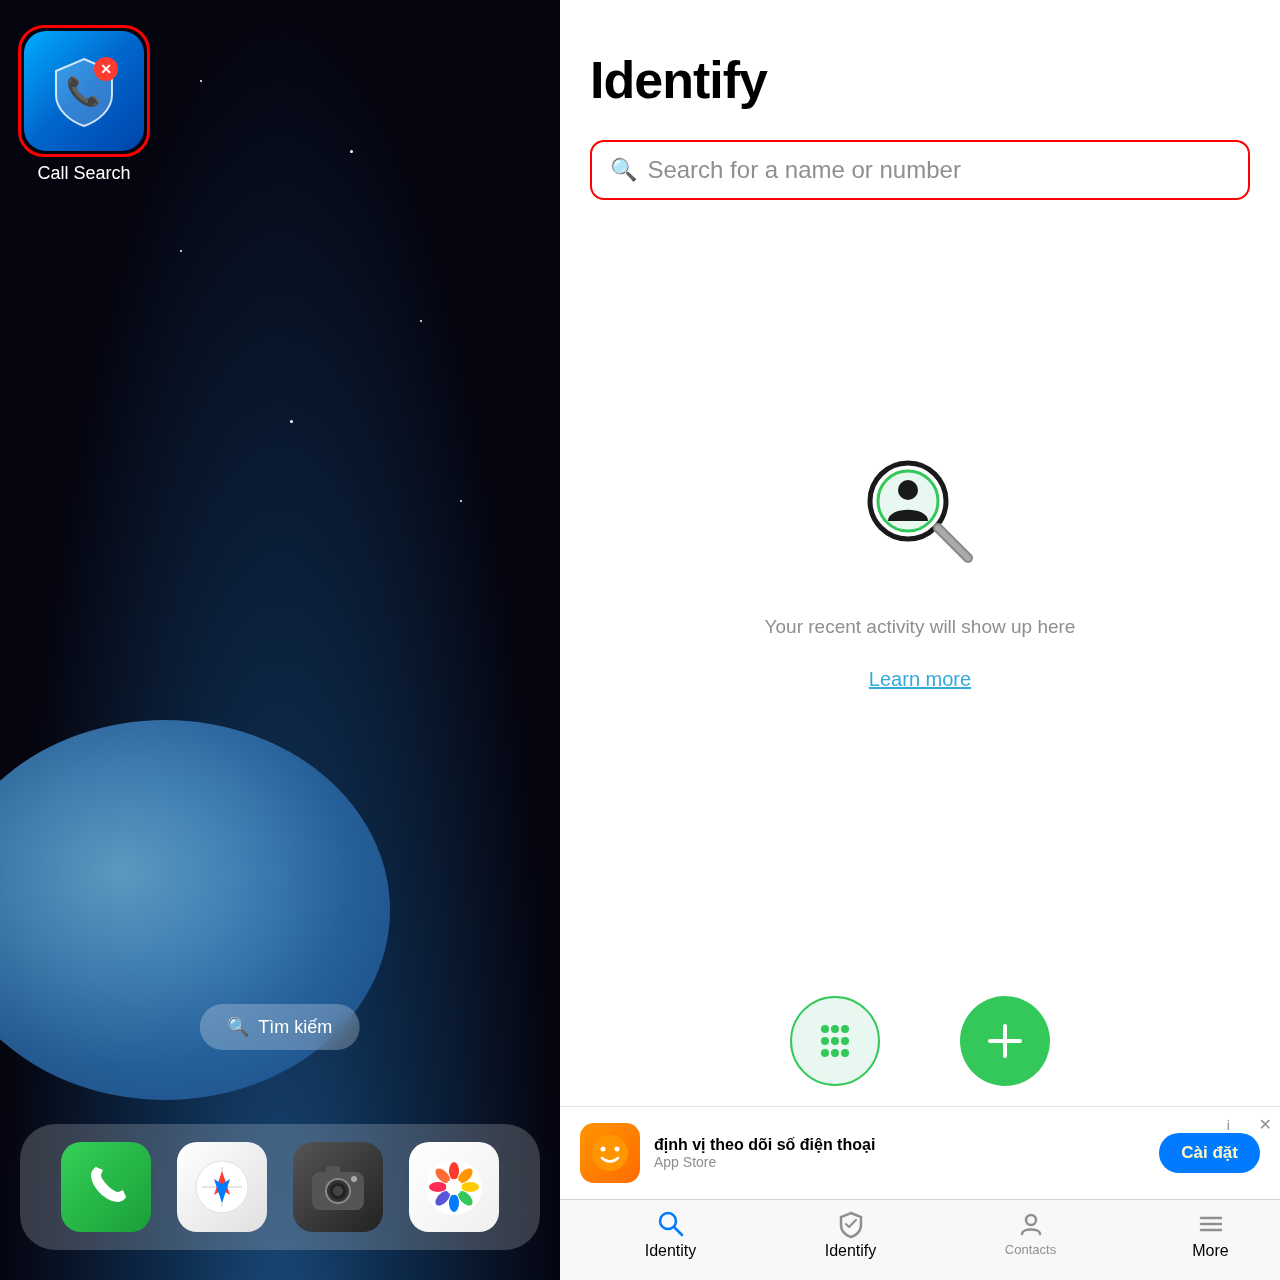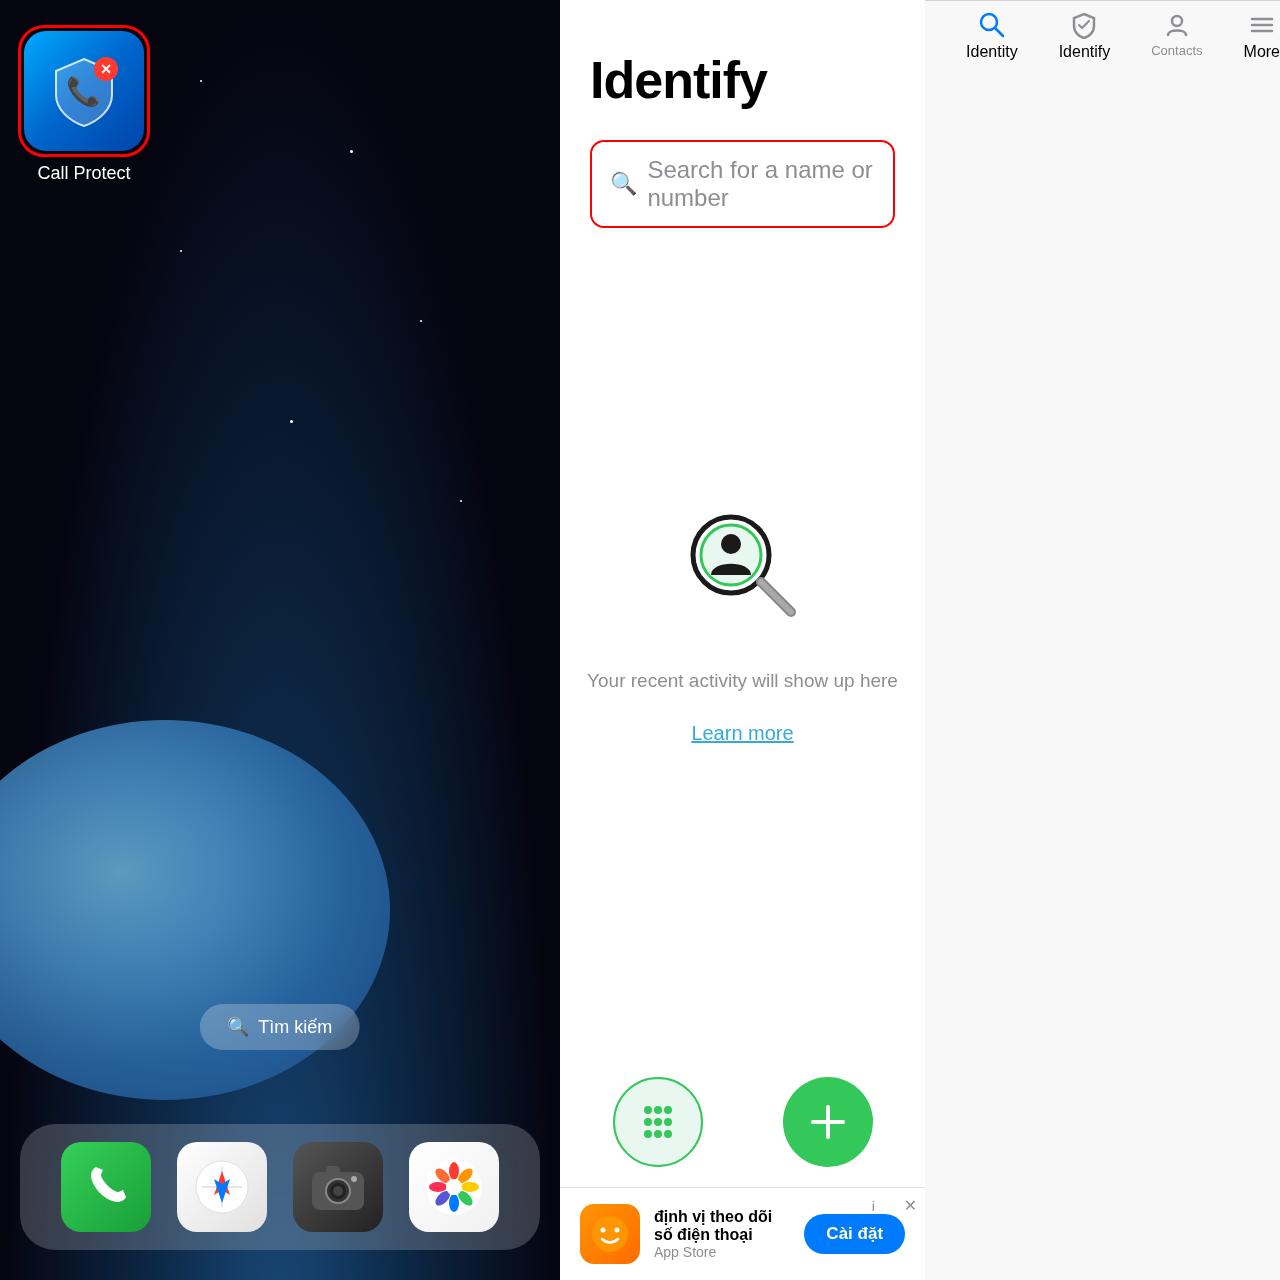--- a/index.html
+++ b/index.html
@@ -128,21 +128,21 @@
     .dock-safari { background: linear-gradient(135deg, #ffffff, #e0e0e0); }
     .dock-camera { background: linear-gradient(135deg, #555, #222); }
     .dock-photos { background: linear-gradient(135deg, #fff, #f0f0f0); }
 
     
     .right-panel {
       width: 720px;
       height: 1280px;
       background: #f2f2f7;
       display: flex;
-      flex-direction: row;
+      flex-direction: column;
       position: relative;
     }
 
     
     .app-content {
       flex: 1;
       background: white;
       display: flex;
       flex-direction: column;
       overflow: hidden;
@@ -365,21 +365,21 @@
 
           <path d="M40 8 L68 20 L68 44 C68 58 55 70 40 75 C25 70 12 58 12 44 L12 20 Z" fill="rgba(255,255,255,0.2)" stroke="rgba(255,255,255,0.8)" stroke-width="2"></path>
 
           <text x="40" y="50" text-anchor="middle" font-size="28" fill="white">📞</text>
 
           <circle cx="62" cy="18" r="12" fill="#ff3b30"></circle>
           <text x="62" y="23" text-anchor="middle" font-size="14" fill="white" font-weight="bold">✕</text>
         </svg>
       </div>
     </div>
-    <span class="app-icon-label">Call Protect</span>
+    <span class="app-icon-label">Call Search</span>
   </div>
 
   <div class="search-pill">
     <span>🔍</span>
     <span>Tìm kiếm</span>
   </div>
 
   <div class="dock">
     <div class="dock-app dock-phone">
       <svg width="50" height="50" viewBox="0 0 50 50">

